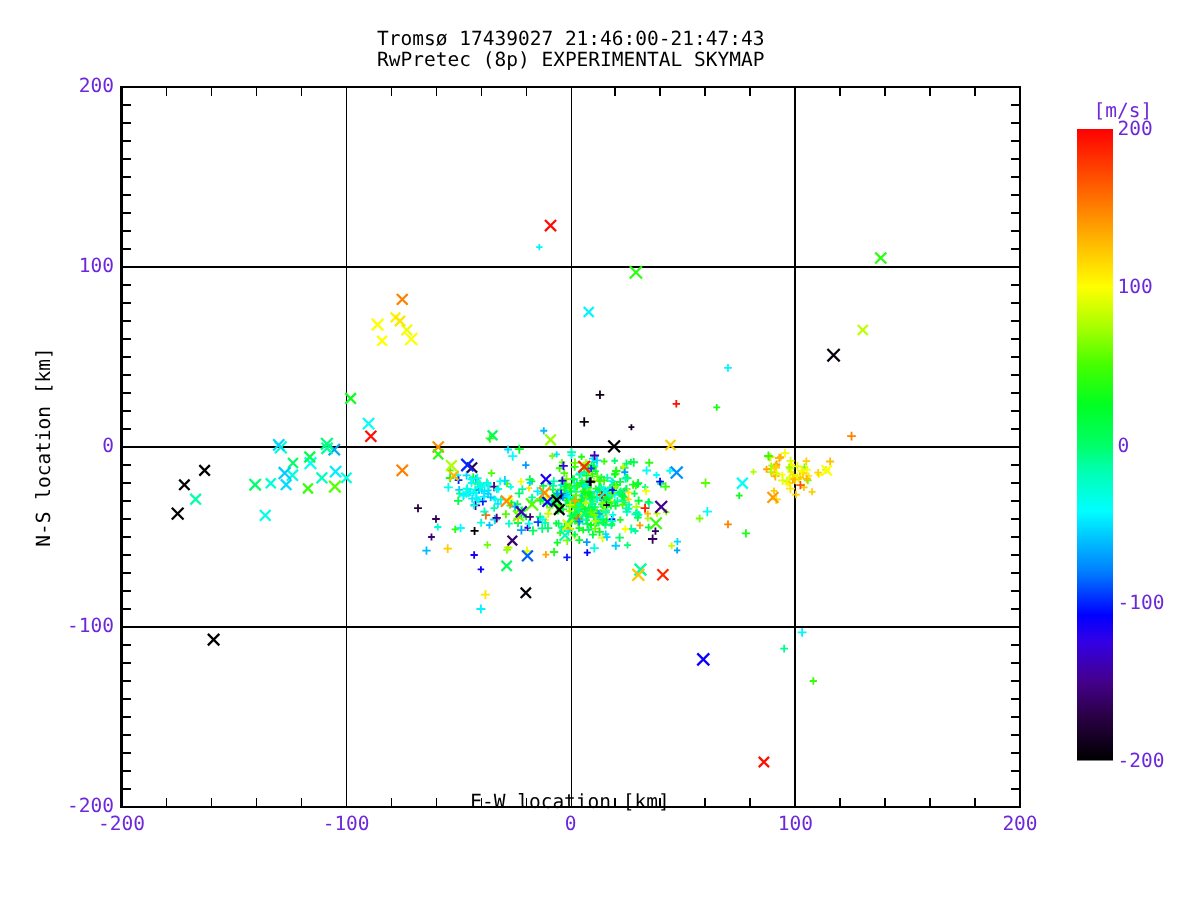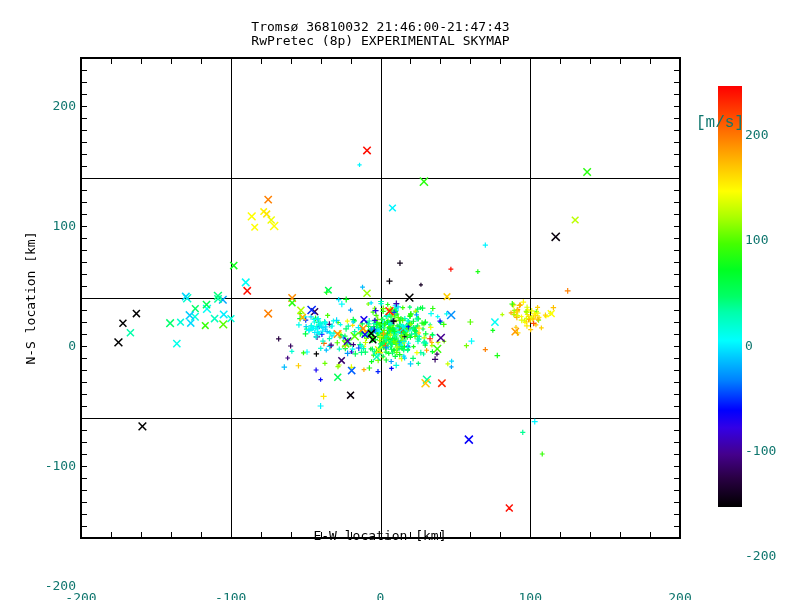--- a/index.html
+++ b/index.html
@@ -1,36 +1,36 @@
 <!DOCTYPE html>
 <html><head>
 <meta charset="utf-8">
 <style>
   html,body{margin:0;padding:0;background:#fff;}
   .screen{position:relative;width:800px;height:600px;background:#ffffff;overflow:hidden;
           font-family:"DejaVu Sans Mono","Liberation Mono",monospace;color:#000;}
   #plot-svg{position:absolute;left:0;top:0;}
-  .lbl{position:absolute;font-size:13px;line-height:14px;white-space:pre;color:#0f766e;margin-top:48px;}
+  .lbl{position:absolute;font-size:13px;line-height:14px;white-space:pre;color:#6d28d9;}
   .title-block{position:absolute;left:81px;top:20px;width:599px;text-align:center;
                font-size:13px;line-height:14px;}
   .ylabel{position:absolute;left:30px;top:298px;transform:translate(-50%,-50%) rotate(-90deg);
           font-size:13px;white-space:nowrap;}
   .xlabel{position:absolute;left:380px;top:535px;transform:translate(-50%,-50%);font-size:13px;}
   #colorbar{position:absolute;left:718px;top:86px;width:24px;height:421px;}
-  .cb-unit{position:absolute;left:696px;top:68px;font-size:16px;font-family:Liberation Mono, monospace;}
+  .cb-unit{position:absolute;left:729px;top:68px;font-size:13px;}
   .ytick{width:48px;text-align:right;}
   .xtick{width:60px;text-align:center;}
 </style>
 </head>
 <body>
 
 <div class="screen">
 
   <div class="title-block">
-    <div>Tromsø 36810032 21:46:00-21:47:43</div>
+    <div>Tromsø 17439027 21:46:00-21:47:43</div>
     <div>RwPretec (8p) EXPERIMENTAL SKYMAP</div>
   </div>
 
   <svg id="plot-svg" width="800" height="600">
       <g stroke="#000" stroke-width="1" shape-rendering="crispEdges">
         <line x1="231" y1="58" x2="231" y2="538"></line>
         <line x1="81" y1="418" x2="680" y2="418"></line>
         <line x1="381" y1="58" x2="381" y2="538"></line>
         <line x1="81" y1="298" x2="680" y2="298"></line>
         <line x1="530" y1="58" x2="530" y2="538"></line>

